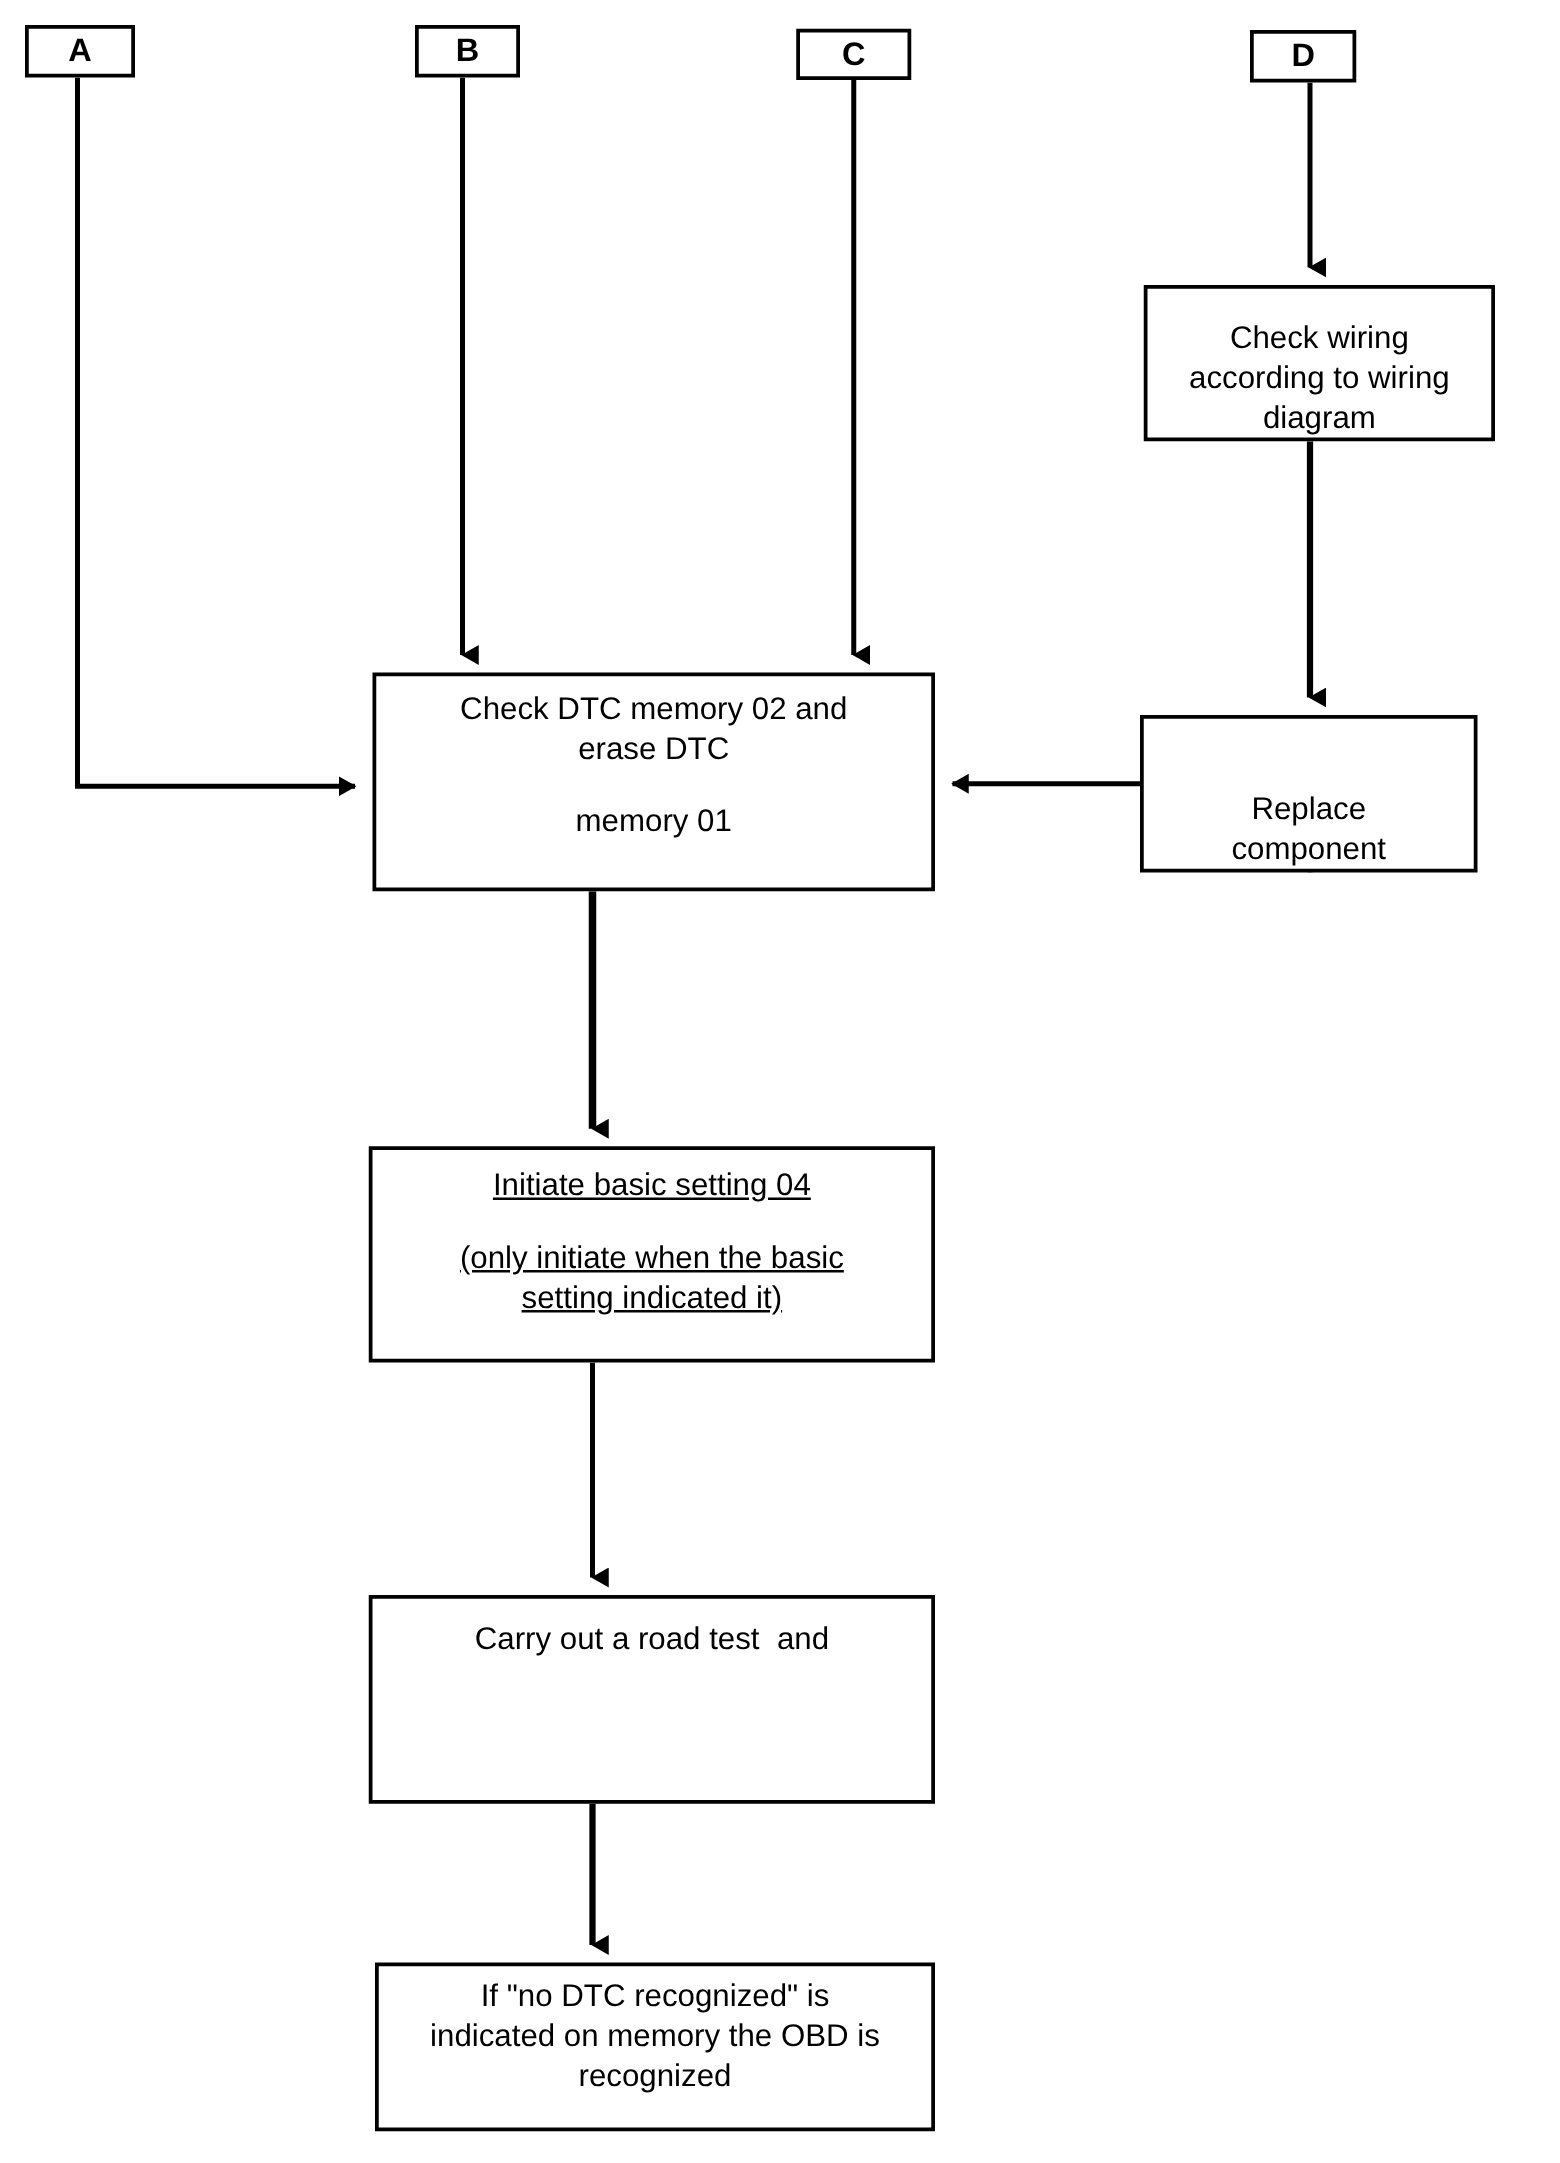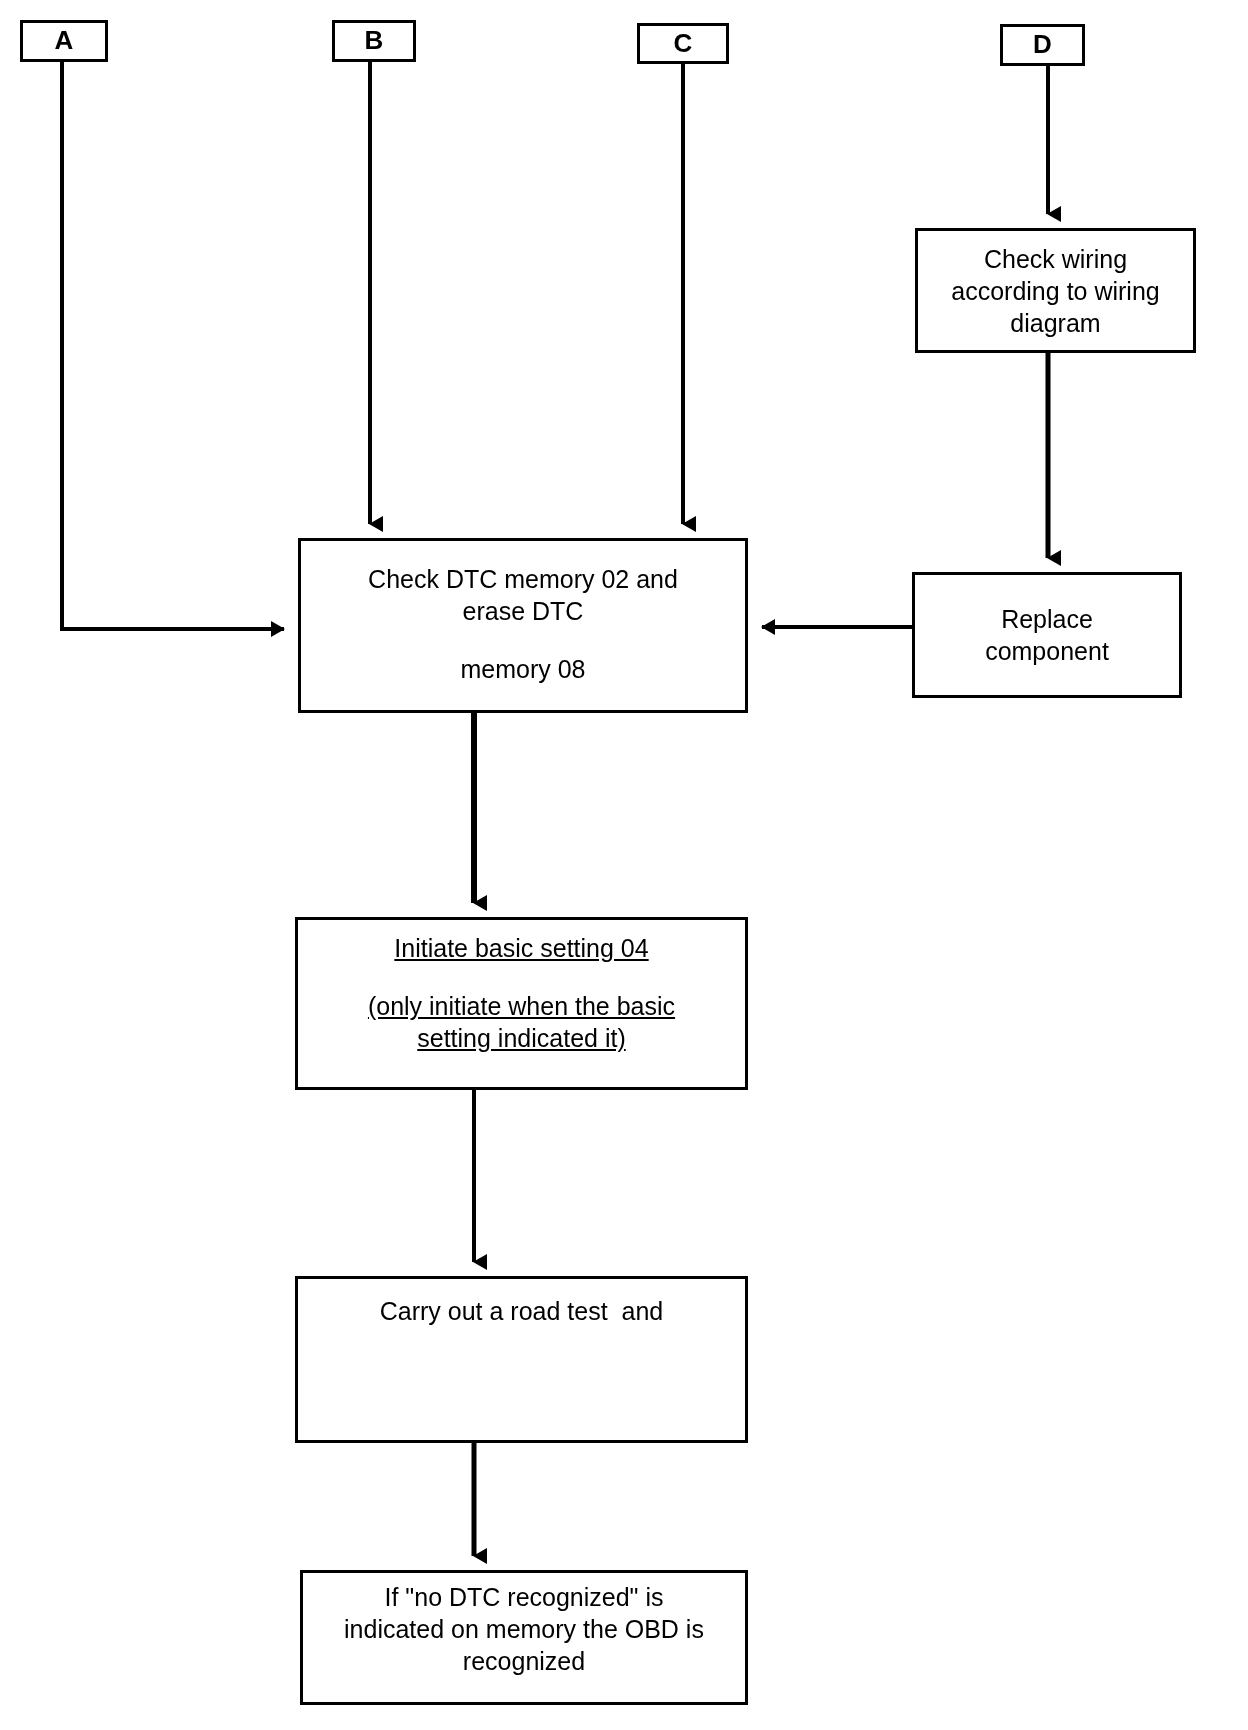--- a/index.html
+++ b/index.html
@@ -26,21 +26,21 @@
     height: 1730px;
   }
   .node {
     position: absolute;
     box-sizing: border-box;
     border: 3px solid #000000;
     background: #ffffff;
     display: flex;
     flex-direction: column;
     align-items: center;
-    justify-content: center;
+    justify-content: flex-end;
     text-align: center;
     color: #000000;
     font-family: "Liberation Sans", sans-serif;
     font-size: 25px;
     line-height: 1.28;
     z-index: 2;
   }
   .node .line {
     display: block;
     white-space: pre;
@@ -131,25 +131,25 @@
     <span class="line">Check wiring</span>
     <span class="line">according to wiring</span>
     <span class="line">diagram</span>
   </div>
 
   <div class="node" style="left:912px; top:572px; width:270px; height:126px;">
     <span class="line">Replace</span>
     <span class="line">component</span>
   </div>
 
-  <div class="node" style="left:298px; top:538px; width:450px; height:175px; justify-content:flex-start; padding-top:22px;">
+  <div class="node" style="left:298px; top:538px; width:450px; height:175px; justify-content:flex-start; padding-top:10px;">
     <span class="line">Check DTC memory 02 and</span>
     <span class="line">erase DTC</span>
     <span class="gap-line"></span>
-    <span class="line">memory 08</span>
+    <span class="line">memory 01</span>
   </div>
 
   <div class="node" style="left:295px; top:917px; width:453px; height:173px; justify-content:flex-start; padding-top:12px;text-decoration:underline;">
     <span class="line">Initiate basic setting 04</span>
     <span class="gap-line"></span>
     <span class="line">(only initiate when the basic</span>
     <span class="line">setting indicated it)</span>
   </div>
 
   <div class="node" style="left:295px; top:1276px; width:453px; height:167px; justify-content:flex-start; padding-top:16px;">

